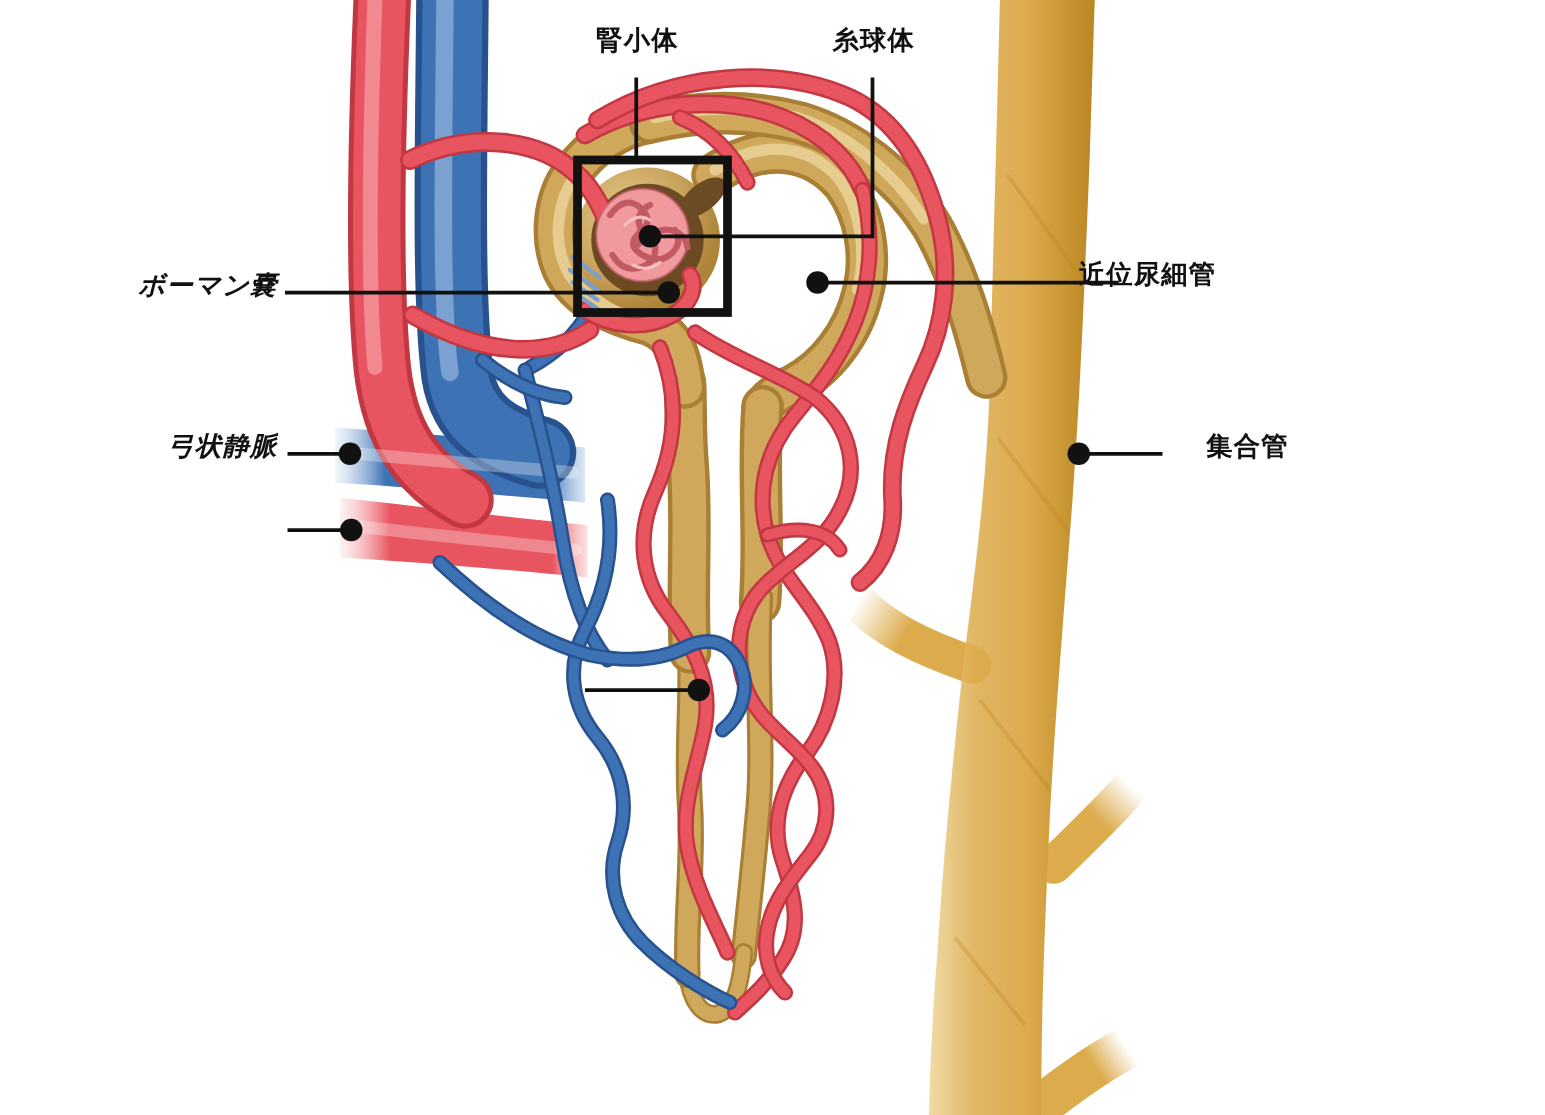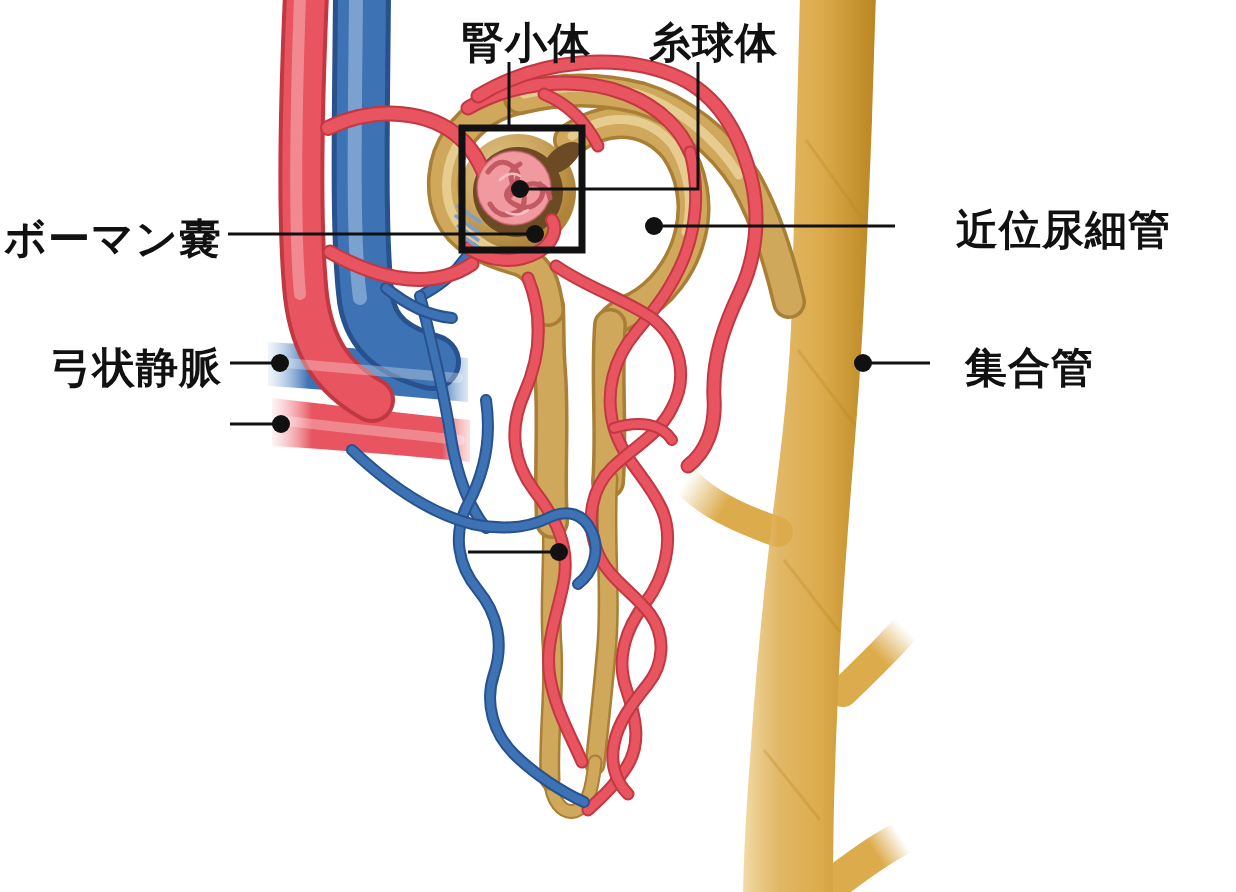--- a/index.html
+++ b/index.html
@@ -1,21 +1,21 @@
 <!DOCTYPE html>
 <html style="--background: #ffffff; --label_text: #111111; --leader_line: #111111; --artery_red: #e8545f; --artery_red_dark: #c23842; --artery_red_light: #f6adb2; --vein_blue: #3d72b4; --vein_blue_dark: #28528e; --vein_blue_light: #a3c2e2; --tubule_tan: #cfa85c; --tubule_tan_dark: #a87f35; --tubule_tan_light: #ead398; --duct_gold: #dcab4c; --duct_gold_dark: #b8831f; --duct_gold_light: #f3dfae; --capsule_tan: #c9a35c; --capsule_light: #e2c68a; --capsule_dark: #ad8438; --capsule_cavity: #6b4a24; --glomerulus_pink: #f0999f; --glomerulus_coil: #c25a64; --glomerulus_light: #f8c6c9; --jg_blue: #7e9ecb; --box_stroke: #111111;"><head>
 <meta charset="utf-8">
 <style>
   html,body{margin:0;padding:0;background:#fff;}
   #stage{position:relative;width:1236px;height:892px;background:var(--background,#fff);overflow:hidden;
          font-family:"Liberation Sans","DejaVu Sans",sans-serif;}
   #art{position:absolute;left:0;top:0;}
-  .lbl{position:absolute;font-size:42px;font-weight:bold;line-height:1;letter-spacing:1px;
+  .lbl{position:absolute;font-size:21px;font-weight:bold;line-height:1;letter-spacing:1px;
        color:var(--label_text,#111);white-space:nowrap;}
-  .lbl.r{text-align:right;}
+  .lbl.r{text-align:right;font-style:italic;}
   
   .t-dark{stroke:var(--tubule_tan_dark);fill:none;stroke-linecap:round;}
   .t-main{stroke:var(--tubule_tan);fill:none;stroke-linecap:round;}
   .t-light{stroke:var(--tubule_tan_light);fill:none;stroke-linecap:round;opacity:.85;}
   .r-dark{stroke:var(--artery_red_dark);fill:none;stroke-linecap:round;}
   .r-main{stroke:var(--artery_red);fill:none;stroke-linecap:round;}
   .r-light{stroke:var(--artery_red_light);fill:none;stroke-linecap:round;opacity:.6;}
   .b-dark{stroke:var(--vein_blue_dark);fill:none;stroke-linecap:round;}
   .b-main{stroke:var(--vein_blue);fill:none;stroke-linecap:round;}
   .b-light{stroke:var(--vein_blue_light);fill:none;stroke-linecap:round;opacity:.6;}
@@ -233,16 +233,16 @@
     <circle class="dot" cx="654" cy="226" r="9"></circle>
     <path class="leader" d="M 863,363 L 930,363"></path>
     <circle class="dot" cx="863" cy="363" r="9"></circle>
   </g>
 </svg>
 
 <div class="lbl" style="left:462px;top:22px;width:96px;text-align:center;">腎小体</div>
 <div class="lbl" style="left:649px;top:22px;width:100px;text-align:center;">糸球体</div>
 <div class="lbl r" style="left:0px;top:218px;width:222px;">ボーマン嚢</div>
 <div class="lbl r" style="left:0px;top:347px;width:222px;">弓状静脈</div>
-<div class="lbl" style="left:956px;top:209px;">近位尿細管</div>
+<div class="lbl" style="left:863px;top:209px;font-family:Liberation Serif, serif;">近位尿細管</div>
 <div class="lbl" style="left:938px;top:347px;margin-left:27px;">集合管</div>
 
 </div>
 
 </body></html>

